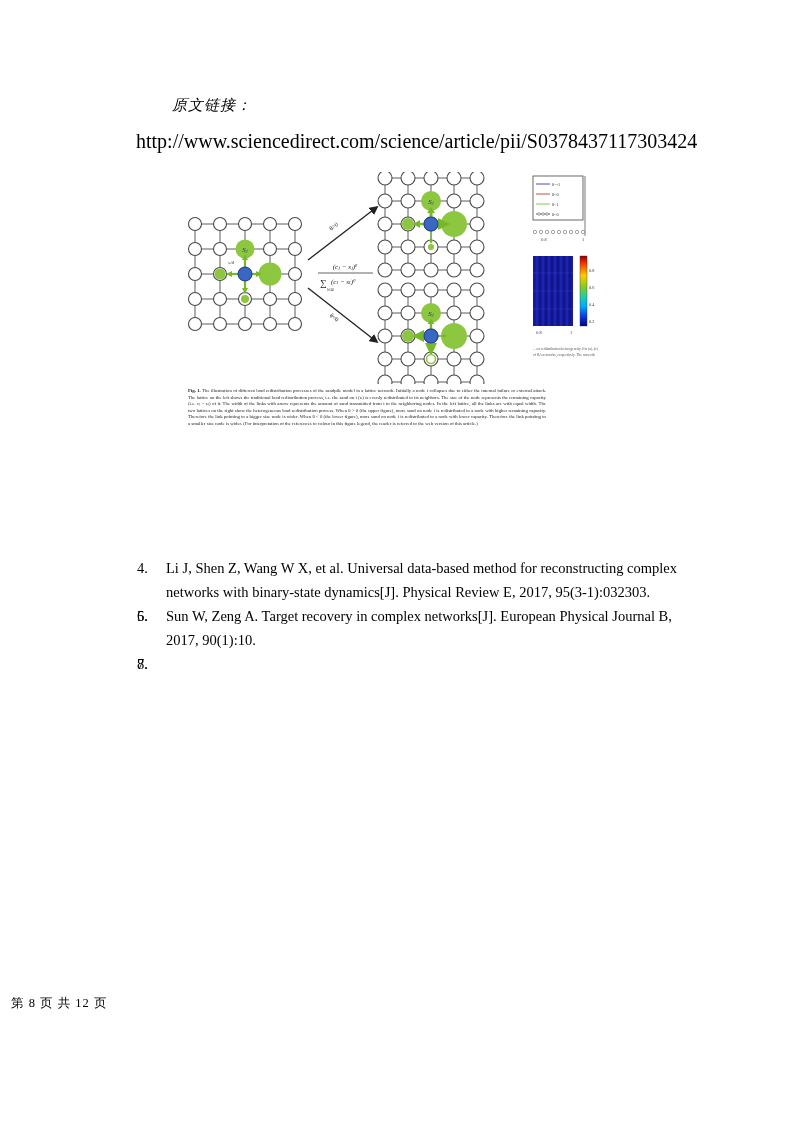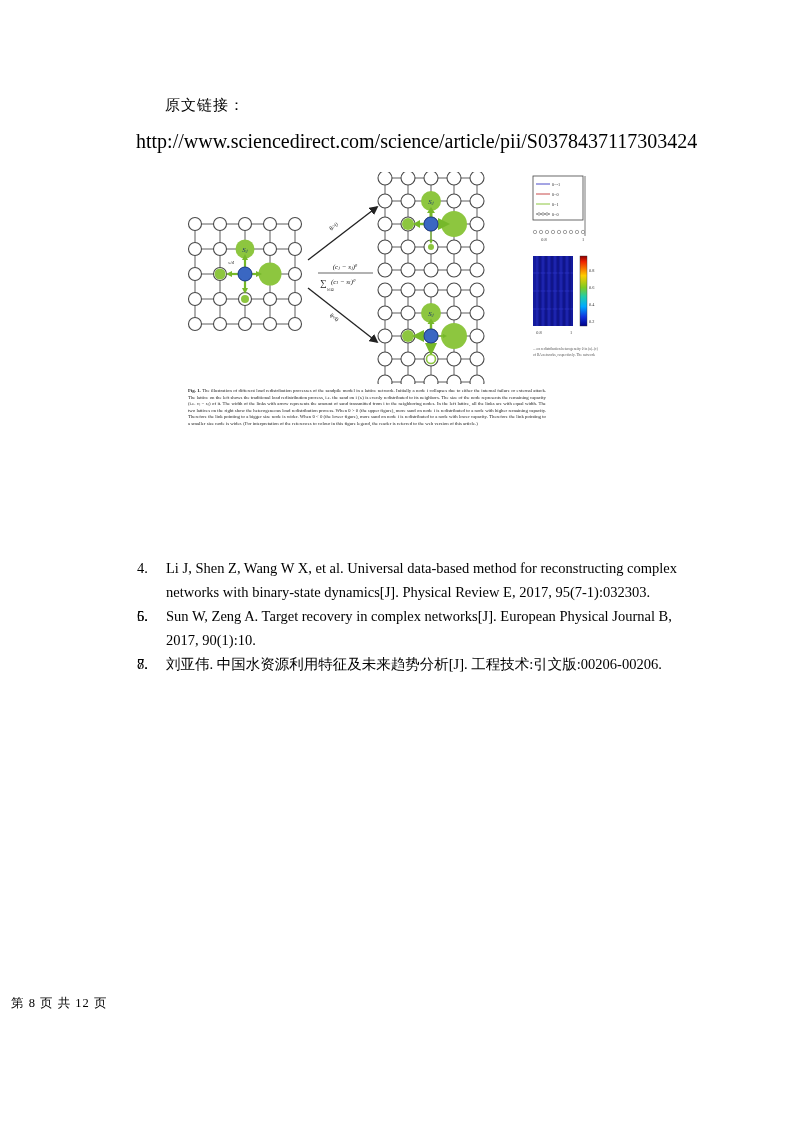--- a/index.html
+++ b/index.html
@@ -2,21 +2,21 @@
 <html><head>
 <meta charset="utf-8">
 <style>
   html,body{margin:0;padding:0;background:#888;}
   .page{
     position:relative;width:794px;height:1123px;margin:0 auto;
     background:#ffffff;overflow:hidden;
     font-family:"Liberation Serif","DejaVu Serif",serif;color:#000;
   }
   .src-label{
-    position:absolute;left:165px;top:96px;font-size:15px;letter-spacing:1px;
+    position:absolute;left:172px;top:96px;font-size:15px;letter-spacing:1px;font-style:italic;
   }
   .src-url{
     position:absolute;left:136px;top:130px;font-size:20px;
   }
   .figure-wrap{
     position:absolute;left:185px;top:172px;width:450px;height:283px;
   }
   .figure-wrap svg{display:block;}
   .fig-caption{
     position:absolute;left:3px;top:216px;width:358px;
@@ -308,32 +308,31 @@
         <text x="2" y="180" font-size="3.6" fill="#555">of BA networks, respectively. The network</text>
       </g>
     </svg>
 
     <div class="fig-caption"><b>Fig. 1. </b><span>The illustration of different load redistribution processes of the sandpile model in a lattice network. Initially a node i collapses due to either the internal failure or external attack. The lattice on the left shows the traditional load redistribution process, i.e. the sand on i (sᵢ) is evenly redistributed to its neighbors. The size of the node represents the remaining capacity (i.e. cⱼ − sⱼ) of it. The width of the links with arrow represents the amount of sand transmitted from i to the neighboring nodes. In the left lattice, all the links are with equal width. The two lattices on the right show the heterogeneous load redistribution process. When θ &gt; 0 (the upper figure), more sand on node i is redistributed to a node with higher remaining capacity. Therefore the link pointing to a bigger size node is wider. When θ &lt; 0 (the lower figure), more sand on node i is redistributed to a node with lower capacity. Therefore the link pointing to a smaller size node is wider. (For interpretation of the references to colour in this figure legend, the reader is referred to the web version of this article.)</span></div>
   </div>
 
   <div class="refs">
     <div class="ref-item">
       <span class="ref-num">4.</span>
-      <span>Li J, Shen Z, Wang W X, et al. Universal data-based method for reconstructing complex networks with binary-state dynamics[J]. Physical Review E, 2017, 95(7-1):032303.</span>
+      <span>Li J, Shen Z, Wang W X, et al. Universal data-based method for reconstructing complex networks with binary-state dynamics[J]. Physical Review E, 2017, 95(3-1):032303.</span>
     </div>
     <div class="ref-item">
       <span class="ref-num">5.</span>
     </div>
     <div class="ref-item">
       <span class="ref-num">6.</span>
       <span>Sun W, Zeng A. Target recovery in complex networks[J]. European Physical Journal B, 2017, 90(1):10.</span>
     </div>
     <div class="ref-item">
       <span class="ref-num">7.</span>
     </div>
     <div class="ref-item">
       <span class="ref-num">8.</span>
-      <span>刘亚伟. 中国水资源利用特征及未来趋势分析[J]. 工程技术:引文版:00206-00206.</span>
     </div>
   </div>
 
   <div class="page-footer">第 8 页  共 12 页</div>
 </div>
 
 </body></html>

